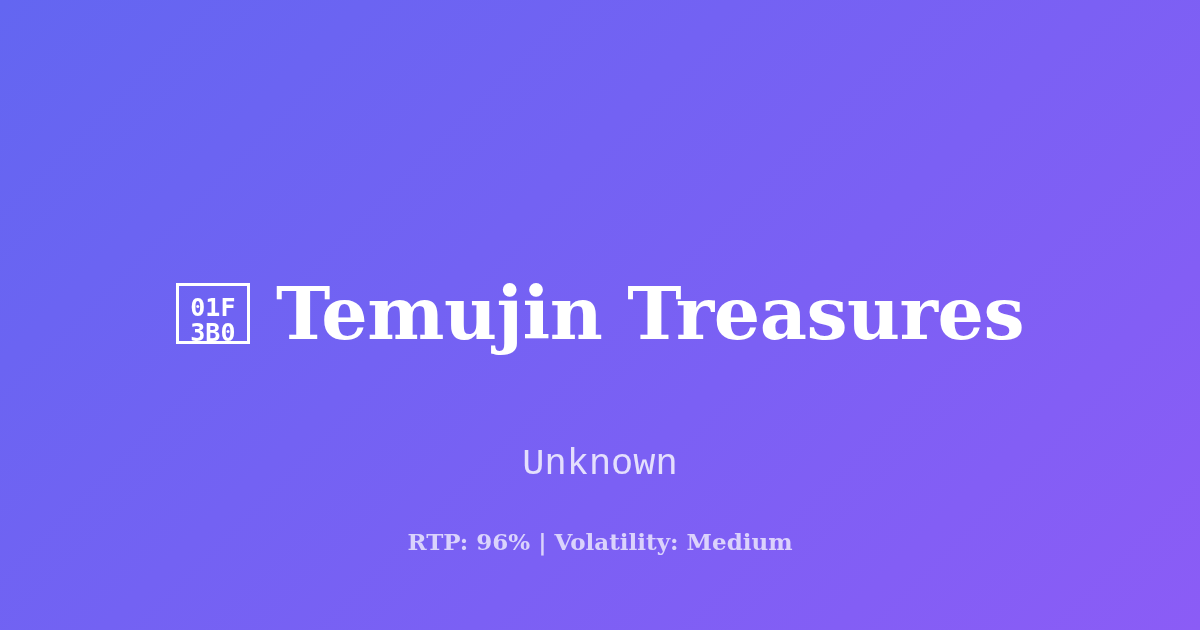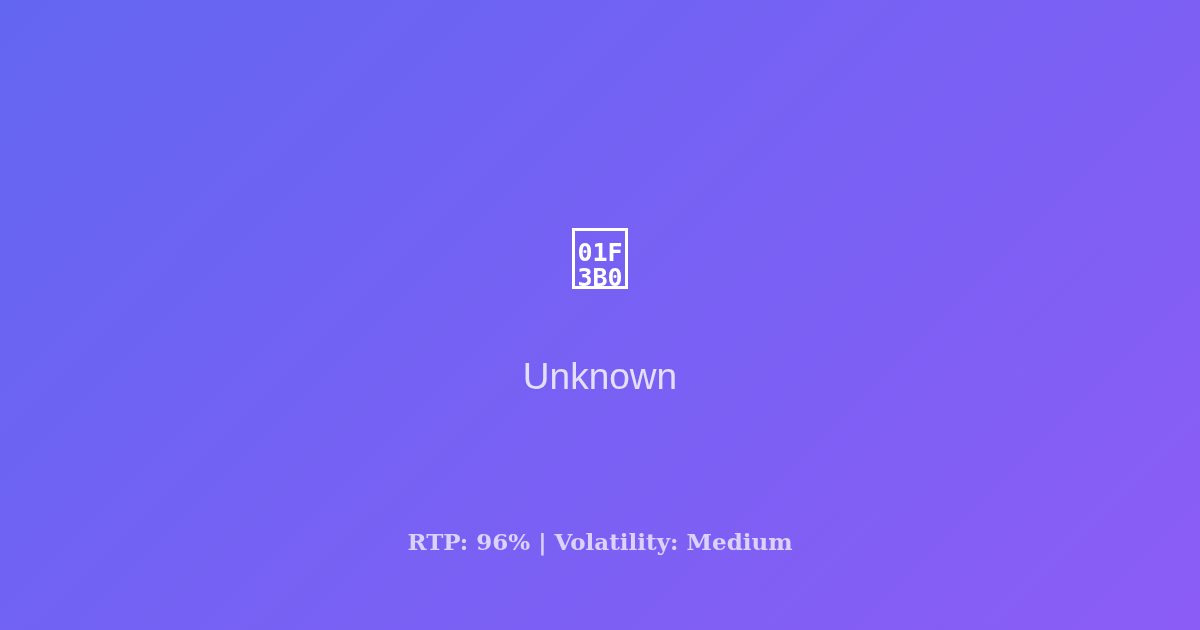--- a/index.html
+++ b/index.html
@@ -44,21 +44,21 @@
     align-items: center;
     justify-content: center;
     gap: 26px;
     line-height: 1;
   }
 
   
   .tofu-glyph {
     flex: 0 0 auto;
     box-sizing: border-box;
-    width: 56px;
+    width: 74px;
     height: 61px;
     border: 3px solid #ffffff;
     display: flex;
     flex-direction: column;
     align-items: center;
     justify-content: center;
     padding: 14px 0 1px;
   }
 
   .tofu-glyph .hex-row {
@@ -75,22 +75,22 @@
     font-family: "DejaVu Serif", "Liberation Serif", serif;
     font-weight: 700;
     font-size: 73px;
     line-height: 1;
     color: #ffffff;
     white-space: nowrap;
     letter-spacing: -0.5px;
   }
 
   .subtitle {
-    margin-top: 69px;
-    font-family: Liberation Sans, sans-serif;
+    margin-top: 47px;
+    font-family: Liberation Mono, monospace;
     font-weight: 400;
     font-size: 37px;
     line-height: 1;
     color: rgba(255, 255, 255, 0.80);
     white-space: nowrap;
     text-align: center;
   }
 
   .meta-line {
     position: absolute;
@@ -113,20 +113,21 @@
 
   <div class="hero">
 
     <div class="title-row">
 
       <span class="tofu-glyph">
         <span class="hex-row">01F</span>
         <span class="hex-row">3B0</span>
       </span>
 
+      <h1 class="title-text">Temujin Treasures</h1>
 
     </div>
 
     <div class="subtitle">Unknown</div>
 
   </div>
 
   <div class="meta-line">RTP: 96% | Volatility: Medium</div>
 
 </div>

